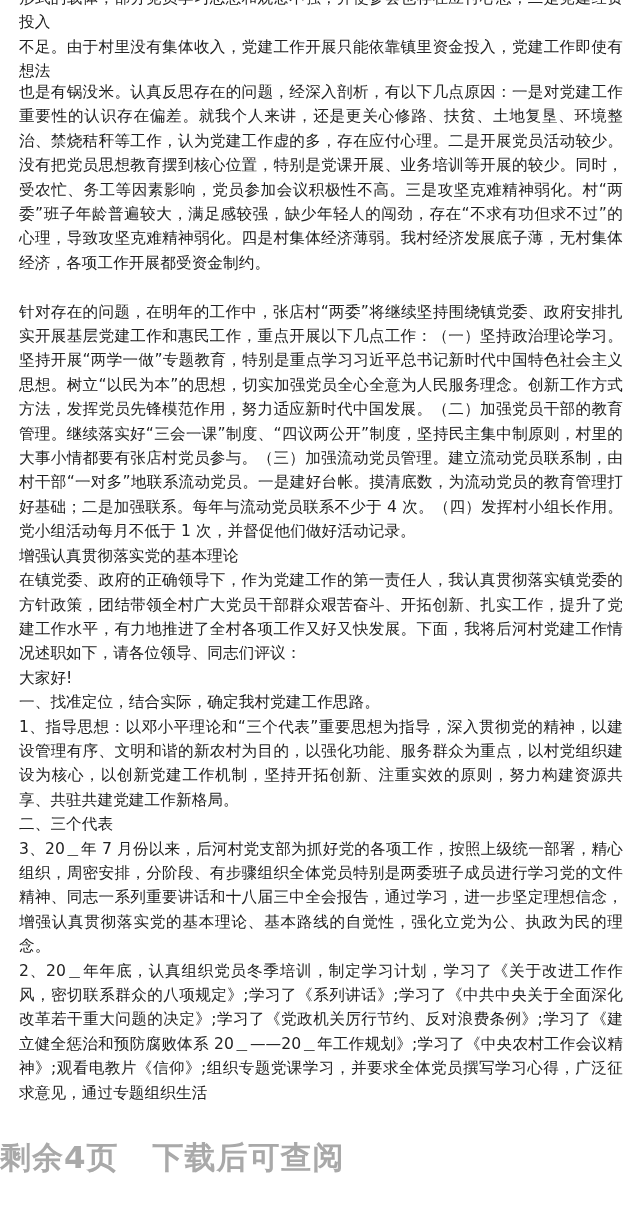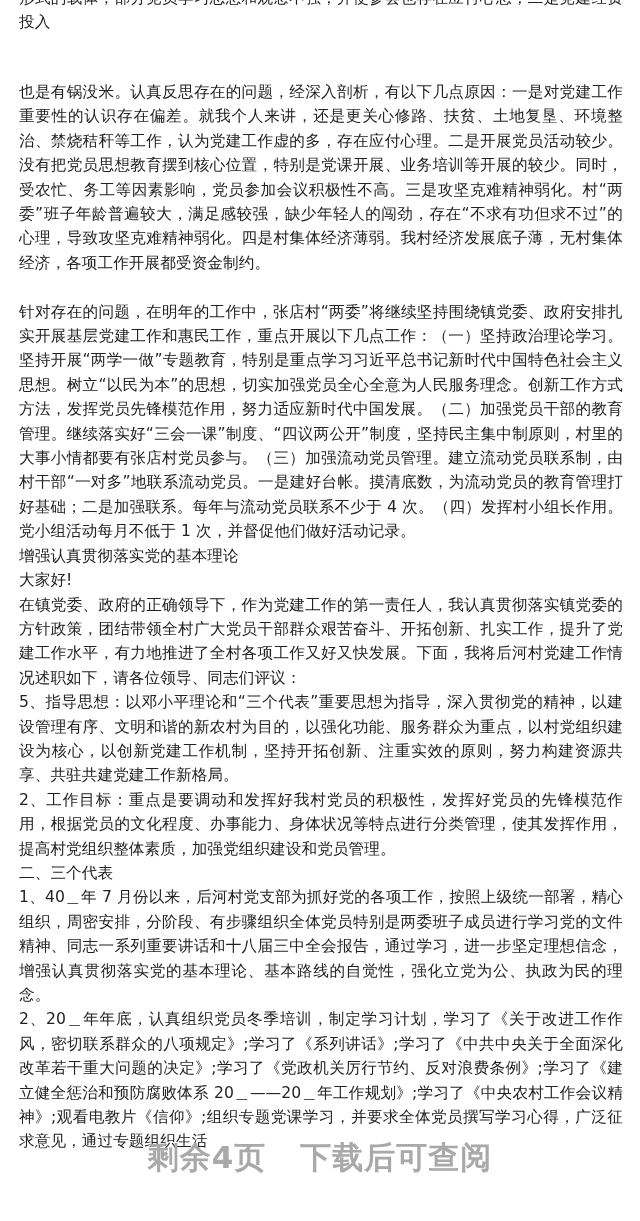--- a/index.html
+++ b/index.html
@@ -29,49 +29,49 @@
       padding: 0;
     }
     .top-block { top: -14px; }
     .mid-block { top: 80px; }
     .gap-line { height: 24.4px; }
     .more-banner {
       position: absolute;
       left: 0;
       width: 640px;
       top: 1137px;
-      text-align: center;
       font-family: "DejaVu Sans", sans-serif;
       font-weight: bold;
       font-size: 31px;
       color: #a9a9a9;
       letter-spacing: 1px;
       cursor: pointer;
     }
     .more-banner .sep {
       display: inline-block;
       width: 34px;
     }
   </style>
 </head>
 <body>
 
 <div class="doc top-block">
   <p>形式的载体，部分党员学习思想和观念不强，并使参会也存在应付心态，二是党建经费投入</p>
+  <p>不足。由于村里没有集体收入，党建工作开展只能依靠镇里资金投入，党建工作即使有想法</p>
 </div>
 
 <div class="doc mid-block">
   <p>也是有锅没米。认真反思存在的问题，经深入剖析，有以下几点原因：一是对党建工作重要性的认识存在偏差。就我个人来讲，还是更关心修路、扶贫、土地复垦、环境整治、禁烧秸秆等工作，认为党建工作虚的多，存在应付心理。二是开展党员活动较少。没有把党员思想教育摆到核心位置，特别是党课开展、业务培训等开展的较少。同时，受农忙、务工等因素影响，党员参加会议积极性不高。三是攻坚克难精神弱化。村“两委”班子年龄普遍较大，满足感较强，缺少年轻人的闯劲，存在“不求有功但求不过”的心理，导致攻坚克难精神弱化。四是村集体经济薄弱。我村经济发展底子薄，无村集体经济，各项工作开展都受资金制约。</p>
   <div class="gap-line"></div>
   <p>针对存在的问题，在明年的工作中，张店村“两委”将继续坚持围绕镇党委、政府安排扎实开展基层党建工作和惠民工作，重点开展以下几点工作：（一）坚持政治理论学习。坚持开展“两学一做”专题教育，特别是重点学习习近平总书记新时代中国特色社会主义思想。树立“以民为本”的思想，切实加强党员全心全意为人民服务理念。创新工作方式方法，发挥党员先锋模范作用，努力适应新时代中国发展。（二）加强党员干部的教育管理。继续落实好“三会一课”制度、“四议两公开”制度，坚持民主集中制原则，村里的大事小情都要有张店村党员参与。（三）加强流动党员管理。建立流动党员联系制，由村干部“一对多”地联系流动党员。一是建好台帐。摸清底数，为流动党员的教育管理打好基础；二是加强联系。每年与流动党员联系不少于 4 次。（四）发挥村小组长作用。党小组活动每月不低于 1 次，并督促他们做好活动记录。</p>
   <p>增强认真贯彻落实党的基本理论</p>
+  <p>在镇党委、政府的正确领导下，作为党建工作的第一责任人，我认真贯彻落实镇党委的方针政策，团结带领全村广大党员干部群众艰苦奋斗、开拓创新、扎实工作，提升了党建工作水平，有力地推进了全村各项工作又好又快发展。下面，我将后河村党建工作情况述职如下，请各位领导、同志们评议：</p>
   <p>大家好!</p>
-  <p>在镇党委、政府的正确领导下，作为党建工作的第一责任人，我认真贯彻落实镇党委的方针政策，团结带领全村广大党员干部群众艰苦奋斗、开拓创新、扎实工作，提升了党建工作水平，有力地推进了全村各项工作又好又快发展。下面，我将后河村党建工作情况述职如下，请各位领导、同志们评议：</p>
-  <p>5、指导思想：以邓小平理论和“三个代表”重要思想为指导，深入贯彻党的精神，以建设管理有序、文明和谐的新农村为目的，以强化功能、服务群众为重点，以村党组织建设为核心，以创新党建工作机制，坚持开拓创新、注重实效的原则，努力构建资源共享、共驻共建党建工作新格局。</p>
-  <p>2、工作目标：重点是要调动和发挥好我村党员的积极性，发挥好党员的先锋模范作用，根据党员的文化程度、办事能力、身体状况等特点进行分类管理，使其发挥作用，提高村党组织整体素质，加强党组织建设和党员管理。</p>
+  <p>一、找准定位，结合实际，确定我村党建工作思路。</p>
+  <p>1、指导思想：以邓小平理论和“三个代表”重要思想为指导，深入贯彻党的精神，以建设管理有序、文明和谐的新农村为目的，以强化功能、服务群众为重点，以村党组织建设为核心，以创新党建工作机制，坚持开拓创新、注重实效的原则，努力构建资源共享、共驻共建党建工作新格局。</p>
   <p>二、三个代表</p>
-  <p>1、40＿年 7 月份以来，后河村党支部为抓好党的各项工作，按照上级统一部署，精心组织，周密安排，分阶段、有步骤组织全体党员特别是两委班子成员进行学习党的文件精神、同志一系列重要讲话和十八届三中全会报告，通过学习，进一步坚定理想信念，增强认真贯彻落实党的基本理论、基本路线的自觉性，强化立党为公、执政为民的理念。</p>
+  <p>3、20＿年 7 月份以来，后河村党支部为抓好党的各项工作，按照上级统一部署，精心组织，周密安排，分阶段、有步骤组织全体党员特别是两委班子成员进行学习党的文件精神、同志一系列重要讲话和十八届三中全会报告，通过学习，进一步坚定理想信念，增强认真贯彻落实党的基本理论、基本路线的自觉性，强化立党为公、执政为民的理念。</p>
   <p>2、20＿年年底，认真组织党员冬季培训，制定学习计划，学习了《关于改进工作作风，密切联系群众的八项规定》;学习了《系列讲话》;学习了《中共中央关于全面深化改革若干重大问题的决定》;学习了《党政机关厉行节约、反对浪费条例》;学习了《建立健全惩治和预防腐败体系 20＿——20＿年工作规划》;学习了《中央农村工作会议精神》;观看电教片《信仰》;组织专题党课学习，并要求全体党员撰写学习心得，广泛征求意见，通过专题组织生活</p>
 </div>
 
 <div class="more-banner">
   <span>剩余4页</span><span class="sep"></span><span>下载后可查阅</span>
 </div>
 
 </body></html>

